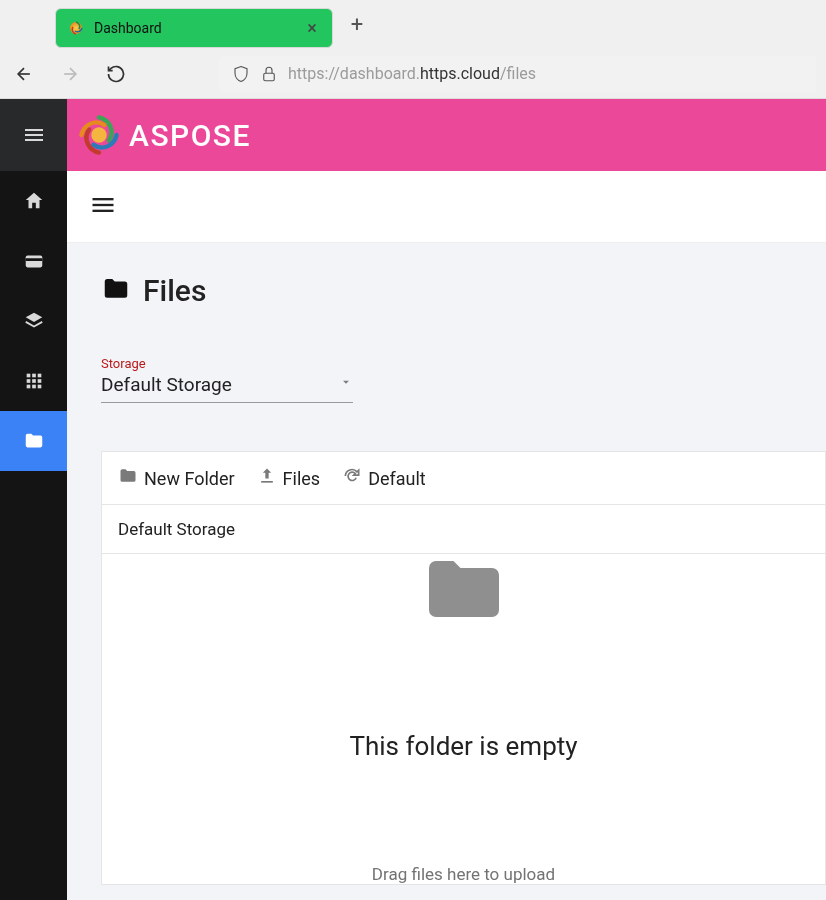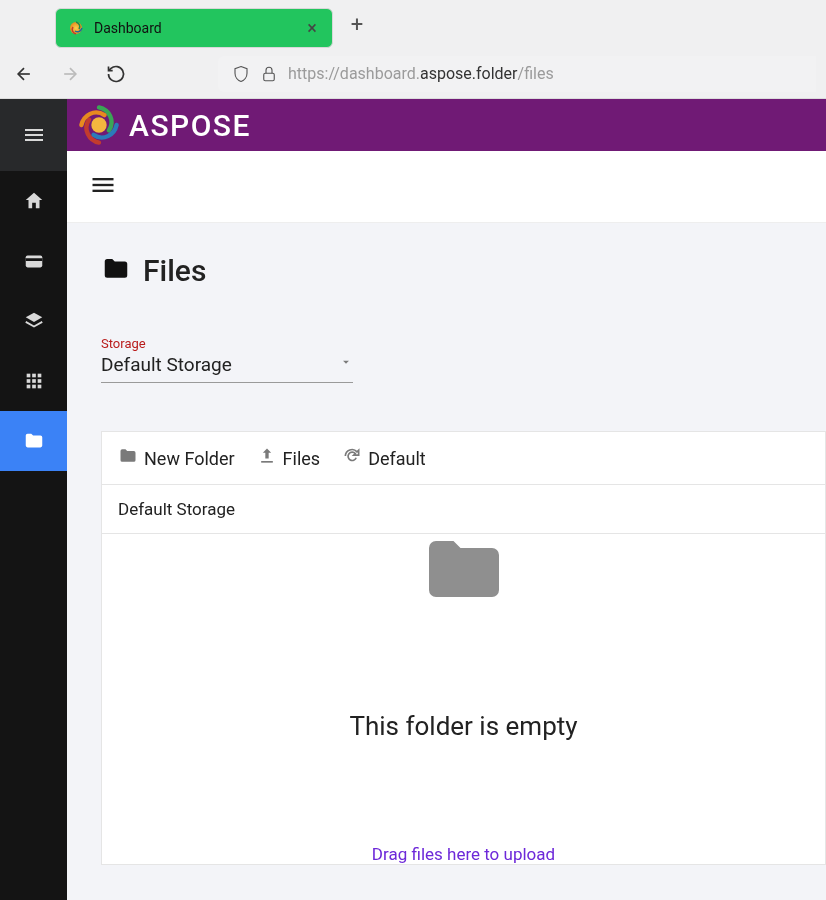--- a/index.html
+++ b/index.html
@@ -24,21 +24,21 @@
 
     
     .app { display:flex; height: calc(900px - 99px); background:#fff; }
     .side-rail { width: 67px; background:#141414; display:flex; flex-direction:column; }
     .rail-toggle { height: 72px; display:flex; align-items:center; justify-content:center; background:#28292b; color:#d9d9d9; cursor:pointer; }
     .rail-item { height: 60px; display:flex; align-items:center; justify-content:center; color:#d9d9d9; cursor:pointer; }
     .rail-item.active { background:#3b82f6; color:#fff; }
     .rail-icon { width:22px; height:22px; }
 
     .main-col { flex:1; display:flex; flex-direction:column; background:#fff; overflow:hidden;}
-    .brand-bar { height: 52px; background:#701a75; display:flex; align-items:center; padding-left: 10px; gap:8px; }
+    .brand-bar { height: 72px; background:#ec4899; display:flex; align-items:center; padding-left: 10px; gap:8px; }
     .brand-logo { width: 44px; height:44px; }
     .brand-text { color:#fff; font-size: 30px; letter-spacing: 1.5px; font-weight: 500;}
 
     .page-toolbar { height: 72px; display:flex; align-items:center; padding: 0 22px; border-bottom: 1px solid #eee; }
     .hamburger-page { color:#222; cursor:pointer; }
 
     .page-area { background:#f3f4f8; flex:1; padding: 30px 0 0 34px; min-width:0; }
     .page-title-row { display:flex; align-items:center; gap:12px; color:#111; }
     .page-title-row svg { width:30px; height:30px; }
     .page-title { font-size: 30px; font-weight:500; color:#222; }
@@ -51,21 +51,21 @@
 
     .card { margin-top: 48px; background:#fff; border:1px solid #e5e5e5; min-width:0; }
     .card-actions { display:flex; align-items:center; gap: 22px; padding: 14px 16px; border-bottom:1px solid #e5e5e5; font-size: 18px; color:#222; }
     .action { display:flex; align-items:center; gap:6px; cursor:pointer; }
     .action svg { width:20px; height:20px; color:#7a7a7a; }
     .breadcrumb { padding: 14px 16px; font-size: 17px; color:#222; border-bottom:1px solid #e5e5e5; }
 
     .empty-area { height: 330px; display:flex; flex-direction:column; align-items:center; justify-content:space-between; gap: 12px; }
     .empty-folder-icon { color:#8f8f8f; }
     .empty-title { font-size: 26px; color:#222; }
-    .empty-sub { font-size: 17px; color:#6d28d9; }
+    .empty-sub { font-size: 17px; color:#737373; }
   </style>
 </head>
 <body>
 
 <div class="browser-chrome">
   <div class="tab-strip">
     <div class="tab">
       <span class="tab-favicon">
         <svg viewBox="0 0 32 32">
             <defs>
@@ -110,21 +110,21 @@
         <svg width="18" height="18" viewBox="0 0 24 24" fill="none" stroke="currentColor" stroke-width="1.5">
             <path d="M12 2l8 3v6c0 5-3.5 9.5-8 11-4.5-1.5-8-6-8-11V5l8-3z"></path>
           </svg>
       </span>
       <span class="addr-icon">
         <svg width="18" height="18" viewBox="0 0 24 24" fill="none" stroke="currentColor" stroke-width="1.5">
             <rect x="5" y="11" width="14" height="10" rx="2"></rect>
             <path d="M8 11V7a4 4 0 0 1 8 0v4"></path>
           </svg>
       </span>
-      <span class="addr-url"><span>https://dashboard.</span><span class="url-emph">aspose.folder</span><span>/files</span></span>
+      <span class="addr-url"><span>https://dashboard.</span><span class="url-emph">https.cloud</span><span>/files</span></span>
     </div>
   </div>
 </div>
 
 <div class="app">
   <div class="side-rail">
     <div class="rail-toggle">
       <svg width="24" height="24" viewBox="0 0 24 24" fill="currentColor">
           <rect x="3" y="6" width="18" height="2"></rect>
           <rect x="3" y="11" width="18" height="2"></rect>

